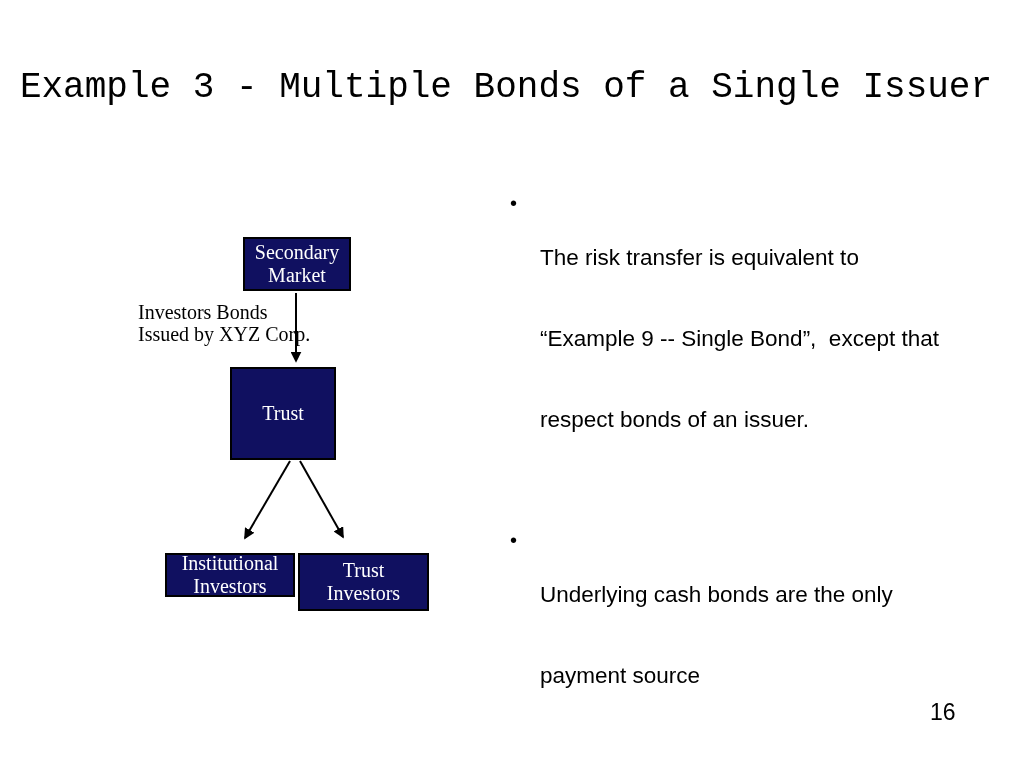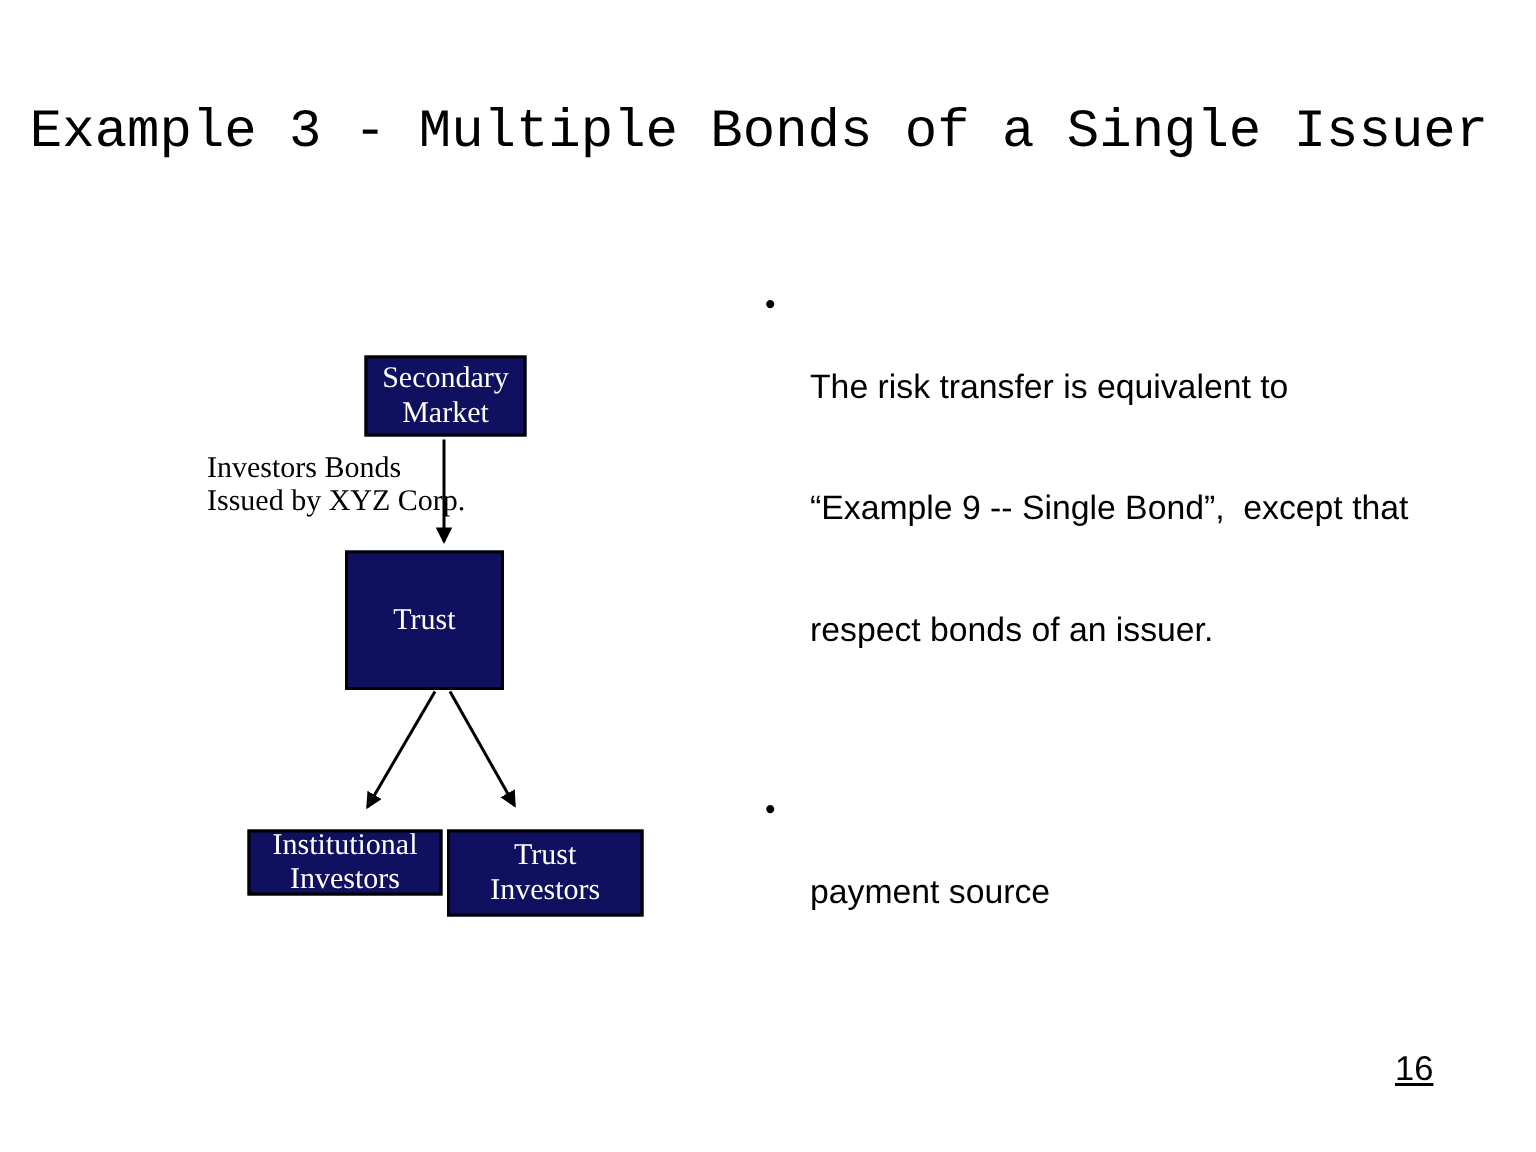--- a/index.html
+++ b/index.html
@@ -94,21 +94,20 @@
   
   .page-number {
     position: absolute;
     left: 930px;
     top: 699px;
     width: 30px;
     text-align: left;
     font-family: "Liberation Sans", sans-serif;
     font-size: 23px;
     color: #000000;
-    text-decoration: underline;
   }
 </style>
 </head>
 <body>
 
 <div class="slide">
 
   <div class="title">Example 3 - Multiple Bonds of a Single Issuer</div>
 
   <svg class="connectors" viewBox="0 0 1024 768" xmlns="http://www.w3.org/2000/svg">
@@ -153,20 +152,21 @@
       <div class="bullet-text">
         <span>The risk transfer is equivalent to</span>
         <span>“Example 9 -- Single Bond”,  except that</span>
         <span>respect bonds of an issuer.</span>
       </div>
     </div>
 
     <div class="bullet-item">
       <div class="bullet-dot">•</div>
       <div class="bullet-text">
+        <span>Underlying cash bonds are the only</span>
         <span>payment source</span>
       </div>
     </div>
 
   </div>
 
   <div class="page-number">16</div>
 
 </div>
 

